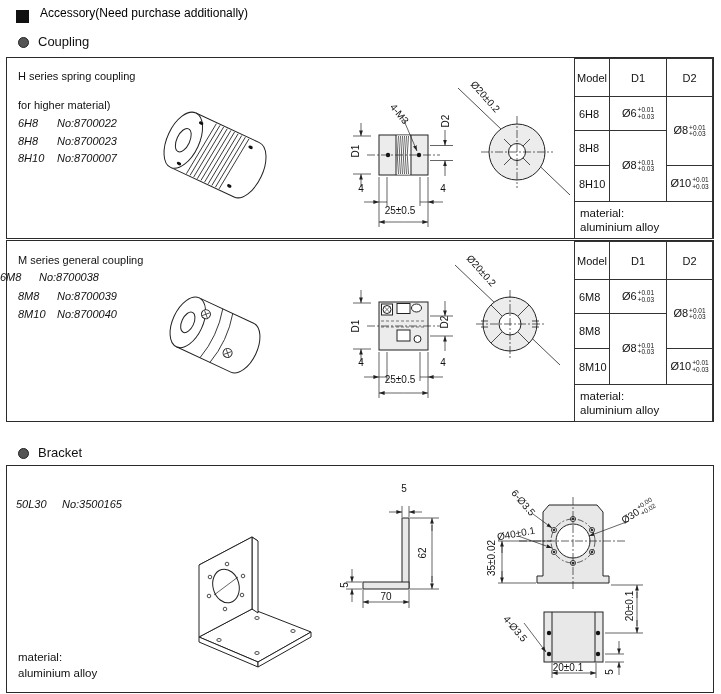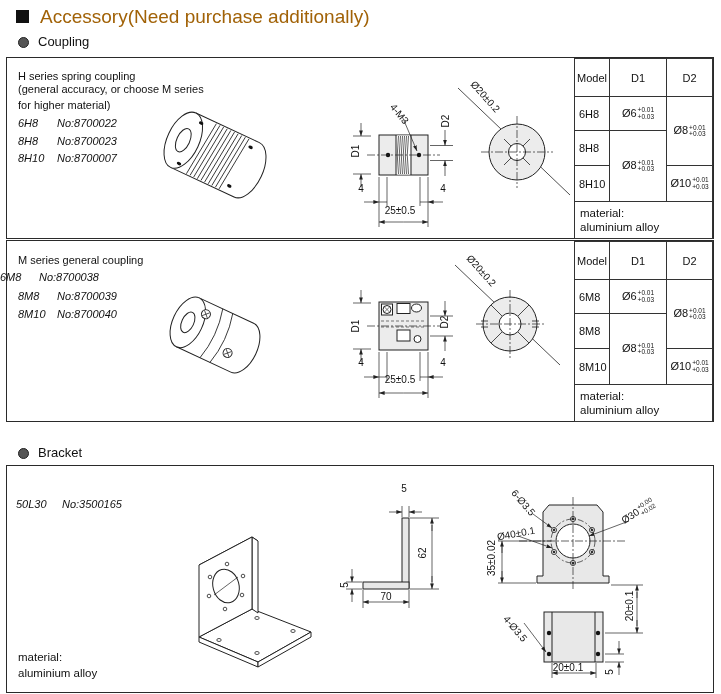--- a/index.html
+++ b/index.html
@@ -1,19 +1,19 @@
 <!DOCTYPE html>
 <html><head>
 <meta charset="utf-8">
 <style>
   html,body{margin:0;padding:0;background:#fff;}
   .page{position:relative;width:721px;height:694px;background:#fff;
         font-family:"Liberation Sans",sans-serif;color:#111;overflow:hidden;}
   .abs{position:absolute;}
-  .title{font-size:19px;color:#a16207;white-space:nowrap;}
+  .title{font-size:12px;color:#000000;white-space:nowrap;}
   .sq{width:13px;height:13px;background:#111;}
   .dot{width:9px;height:9px;border-radius:50%;background:#555;border:1px solid #222;}
   .sect{font-size:13px;white-space:nowrap;}
   .panel{position:absolute;border:1px solid #2a2a2a;background:#fff;}
   .desc{font-size:11px;white-space:nowrap;}
   .mline{font-size:11px;white-space:nowrap;font-style:italic;}
   .mname{display:inline-block;min-width:39px;}
   svg.draw{position:absolute;}
   .dim{position:absolute;font-size:10px;white-space:nowrap;
        transform:translate(-50%,-50%);line-height:1;}
@@ -88,21 +88,20 @@
         <td colspan="3" class="mat">
           <div>material:</div>
           <div>aluminium alloy</div>
         </td>
       </tr>
     </tbody>
       </table>
   </div>
 
   <div class="abs desc" style="left:18px;top:70px">H series spring coupling</div>
-  <div class="abs desc" style="left:18px;top:83px">(general accuracy, or choose M series</div>
   <div class="abs desc" style="left:18px;top:99px">for higher material)</div>
   <div class="abs mline" style="left:18px;top:117px"><span class="mname">6H8</span><span>No:8700022</span></div>
   <div class="abs mline" style="left:18px;top:135px"><span class="mname">8H8</span><span>No:8700023</span></div>
   <div class="abs mline" style="left:18px;top:152px"><span class="mname">8H10</span><span>No:8700007</span></div>
 
   <svg class="draw" style="left:140px;top:60px" width="436" height="175" viewBox="0 0 436 175">
     <defs>
         <marker id="a1" markerWidth="9" markerHeight="8" refX="8" refY="3.5" orient="auto">
           <path d="M0,0.8 L8,3.5 L0,6.2 Z" fill="#222"></path>
         </marker>

